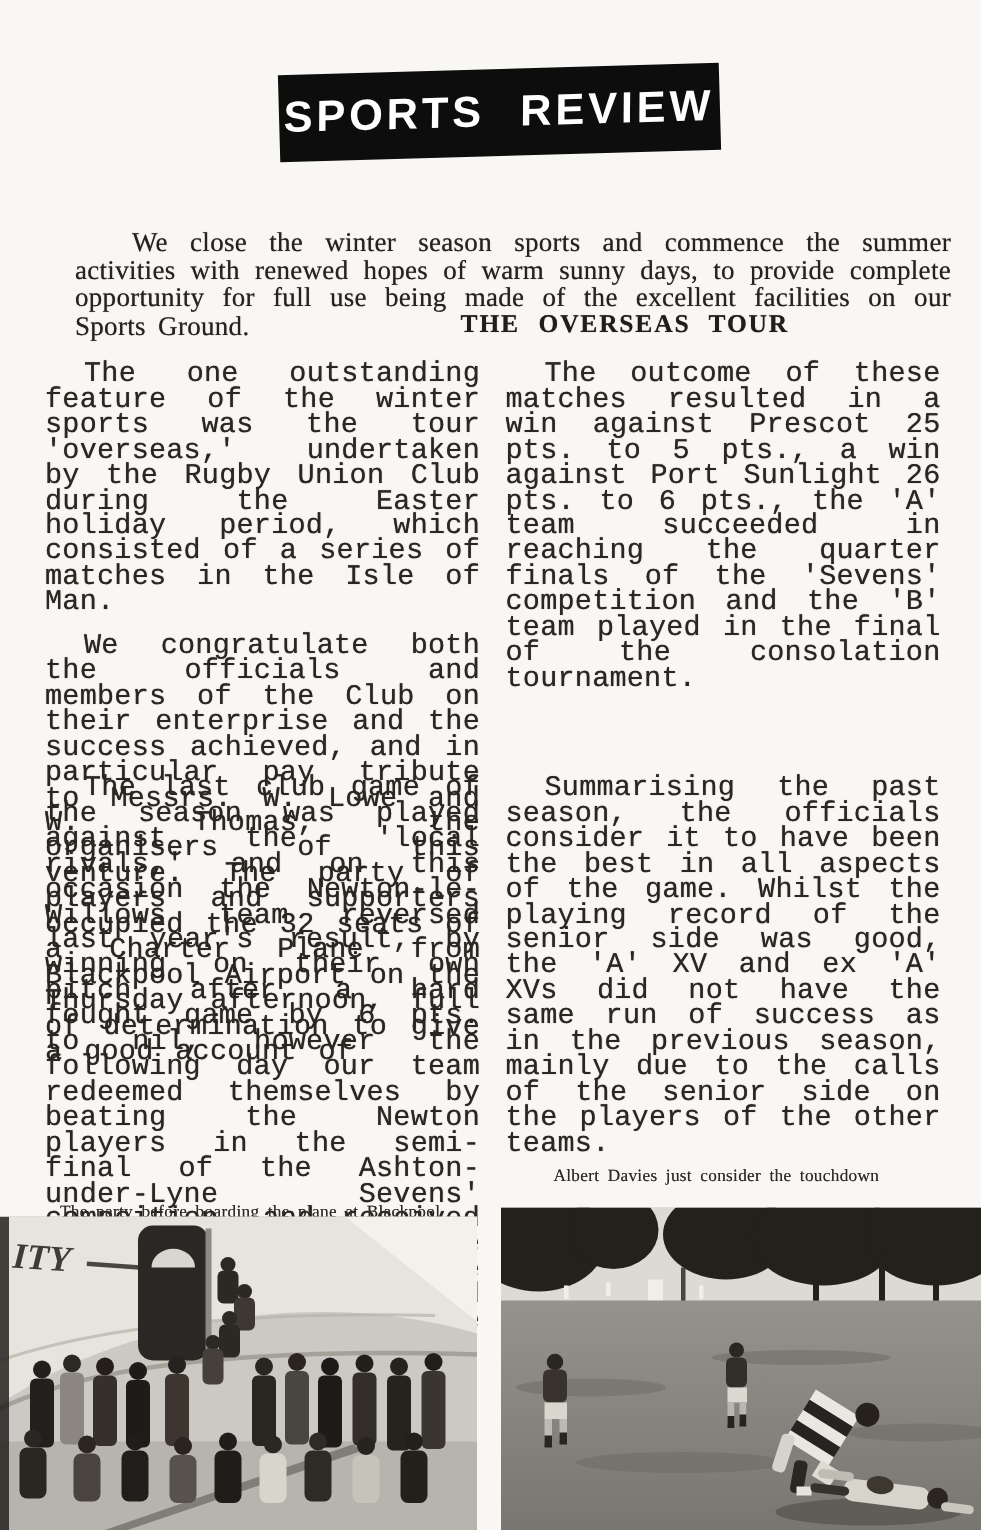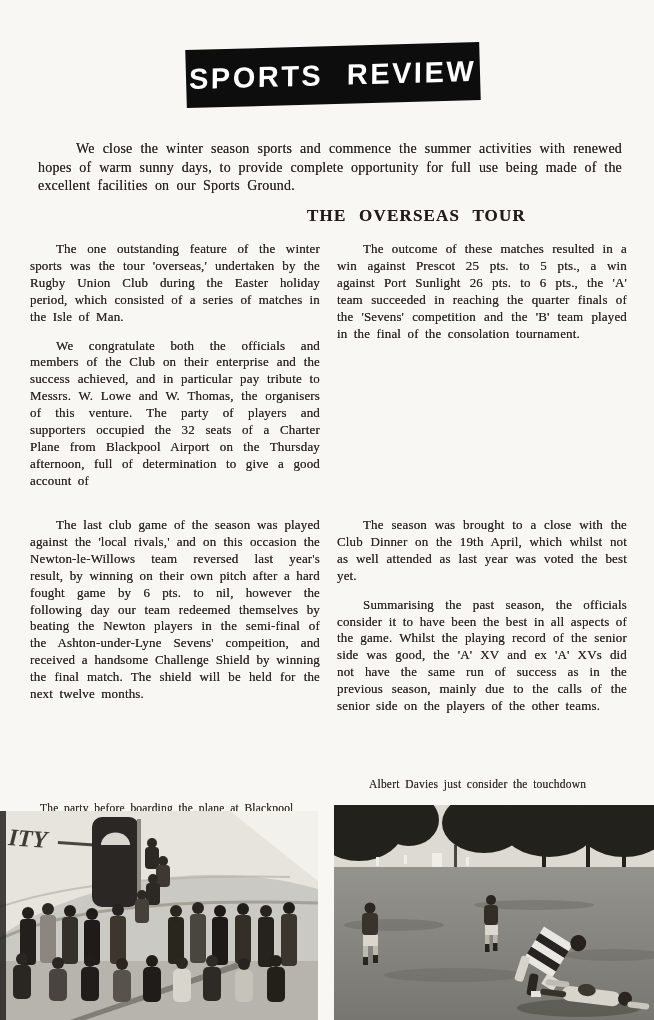--- a/index.html
+++ b/index.html
@@ -17,42 +17,42 @@
     display:flex;align-items:center;justify-content:center;
   }
   .title-box span{
     font-family:"Liberation Sans", sans-serif;
     font-weight:bold;font-size:29px;color:#ffffff;
     letter-spacing:2.5px;word-spacing:13px;transform:skewX(-2deg);
     white-space:nowrap;
   }
   
   .intro{
-    position:absolute;left:38px;top:140px;width:584px;margin:0;
-    font-size:14px;line-height:18.6px;text-align:justify;
+    position:absolute;left:38px;top:140px;width:584px;margin:12px;
+    font-size:18px;line-height:18.6px;text-align:justify;
     text-indent:38px;word-spacing:3.5px;letter-spacing:.2px;
     color:#262220;text-shadow:0 0 .5px rgba(45,40,35,.75);
   }
   .heading{
     position:absolute;left:0;width:526px;margin:0;text-align:right;
     font-size:17px;font-weight:bold;letter-spacing:1.2px;word-spacing:7px;
     color:#211d1a;text-shadow:0 0 .5px rgba(45,40,35,.75);
   }
   .heading-overseas{top:206px;}
   .heading-rivals{top:509px;}
   .cols{
     position:absolute;left:30px;width:597px;display:flex;gap:17px;
   }
   .cols-overseas{top:241px;}
   .cols-rivals{top:517px;}
   .col{width:290px;}
   .col p{
-    margin:0 0 12px 0;font-size:13px;line-height:16.9px;
+    margin:0 0 12px 0;font-size:19px;line-height:16.9px;
     text-align:justify;text-indent:26px;word-spacing:3px;letter-spacing:.15px;
-    color:#2a2622;text-shadow:0 0 .55px rgba(48,42,36,.8);
+    color:#2a2622;text-shadow:0 0 .55px rgba(48,42,36,.8);font-family:Liberation Mono, monospace;
   }
   
   .caption{
     position:absolute;top:778px;margin:0;
     font-size:11.5px;color:#2e2a26;word-spacing:2.5px;letter-spacing:.2px;
     text-shadow:0 0 .4px rgba(50,45,40,.7);
   }
   .caption-left{left:40px;margin-top:24px;}
   .caption-right{left:369px;}
   
@@ -83,21 +83,20 @@
       <p>The outcome of these matches resulted in a win against Prescot 25 pts. to 5 pts., a win against Port Sunlight 26 pts. to 6 pts., the 'A' team succeeded in reaching the quarter finals of the 'Sevens' competition and the 'B' team played in the final of the consolation tournament.</p>
     </div>
   </div>
 
 
   <div class="cols cols-rivals">
     <div class="col">
       <p>The last club game of the season was played against the 'local rivals,' and on this occasion the Newton-le-Willows team reversed last year's result, by winning on their own pitch after a hard fought game by 6 pts. to nil, however the following day our team redeemed themselves by beating the Newton players in the semi-final of the Ashton-under-Lyne Sevens' compeition, and received a handsome Challenge Shield by winning the final match. The shield will be held for the next twelve months.</p>
     </div>
     <div class="col">
-      <p>The season was brought to a close with the Club Dinner on the 19th April, which whilst not as well attended as last year was voted the best yet.</p>
       <p>Summarising the past season, the officials consider it to have been the best in all aspects of the game. Whilst the playing record of the senior side was good, the 'A' XV and ex 'A' XVs did not have the same run of success as in the previous season, mainly due to the calls of the senior side on the players of the other teams.</p>
     </div>
   </div>
 
   <p class="caption caption-left">The party before boarding the plane at Blackpool</p>
   <p class="caption caption-right">Albert Davies just consider the touchdown</p>
 
   <div class="photo photo-left">
     <svg width="318" height="209" viewBox="0 0 318 209">
 

